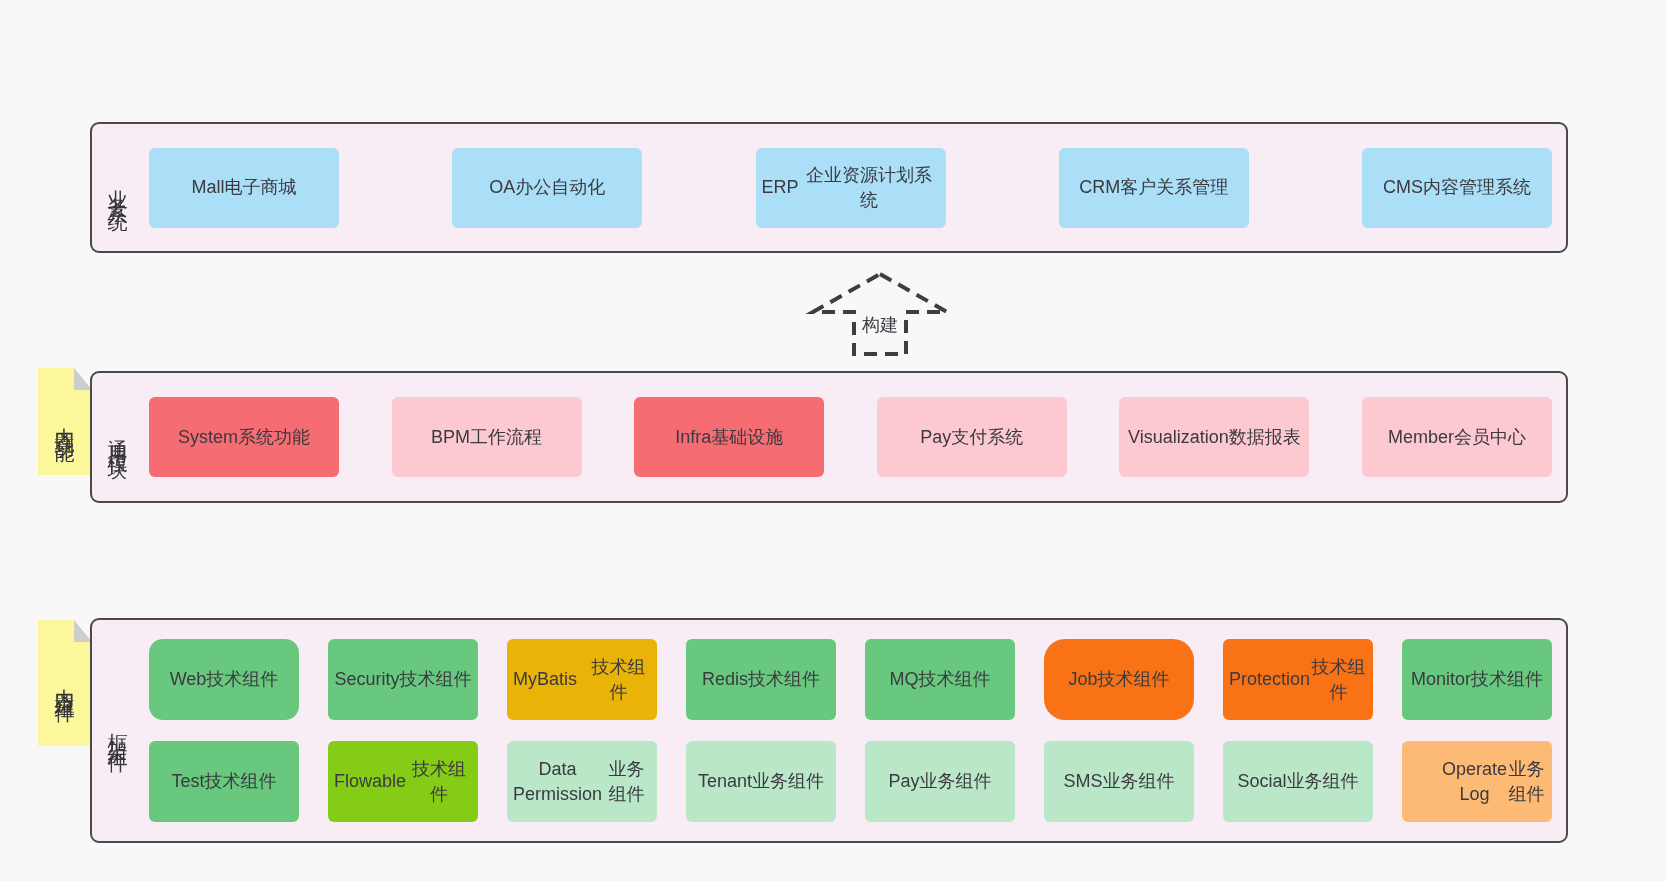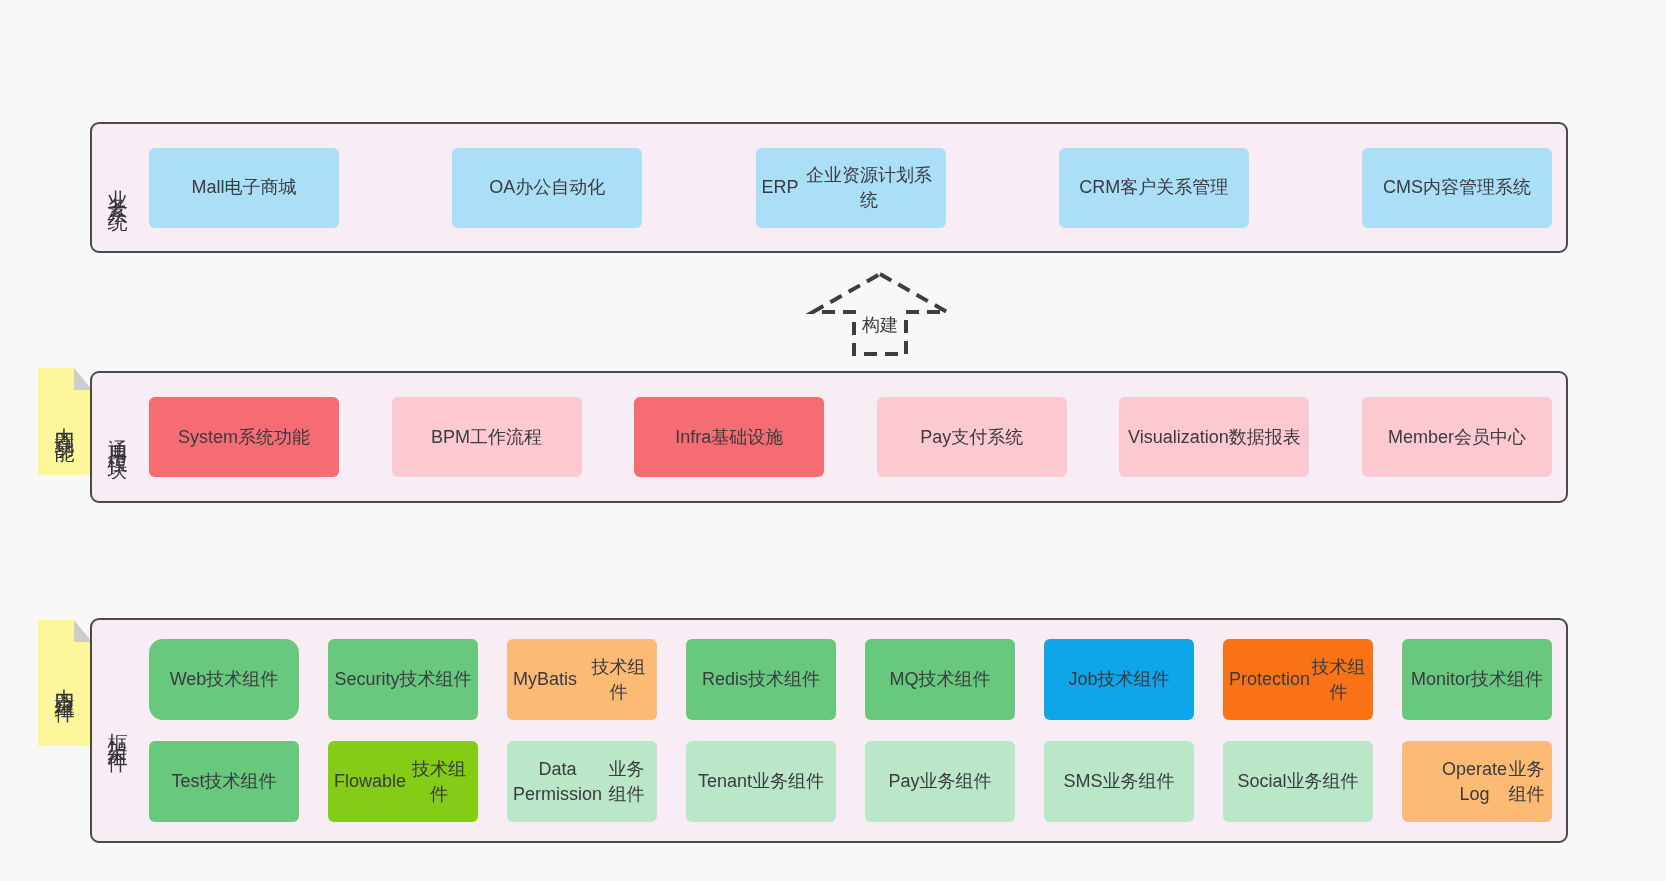--- a/index.html
+++ b/index.html
@@ -154,33 +154,33 @@
     <div class="grid8">
       <div class="row8">
         <div class="box" style="background: rgb(104, 201, 126); border-radius: 14px;">
           <div class="box-name">Web</div>
           <div class="box-desc">技术组件</div>
         </div>
         <div class="box" style="background: rgb(104, 201, 126);">
           <div class="box-name">Security</div>
           <div class="box-desc">技术组件</div>
         </div>
-        <div class="box" style="background: #fdba74; gap: 9px;">
+        <div class="box" style="background: #eab308; gap: 9px;">
           <div class="box-name">MyBatis</div>
           <div class="box-desc">技术组件</div>
         </div>
         <div class="box" style="background: rgb(104, 201, 126);">
           <div class="box-name">Redis</div>
           <div class="box-desc">技术组件</div>
         </div>
         <div class="box" style="background: rgb(104, 201, 126);">
           <div class="box-name">MQ</div>
           <div class="box-desc">技术组件</div>
         </div>
-        <div class="box" style="background: #0ea5e9;">
+        <div class="box" style="background: #f97316; border-radius: 21px;">
           <div class="box-name">Job</div>
           <div class="box-desc">技术组件</div>
         </div>
         <div class="box" style="background: #f97316;">
           <div class="box-name">Protection</div>
           <div class="box-desc">技术组件</div>
         </div>
         <div class="box" style="background: rgb(104, 201, 126);">
           <div class="box-name">Monitor</div>
           <div class="box-desc">技术组件</div>

